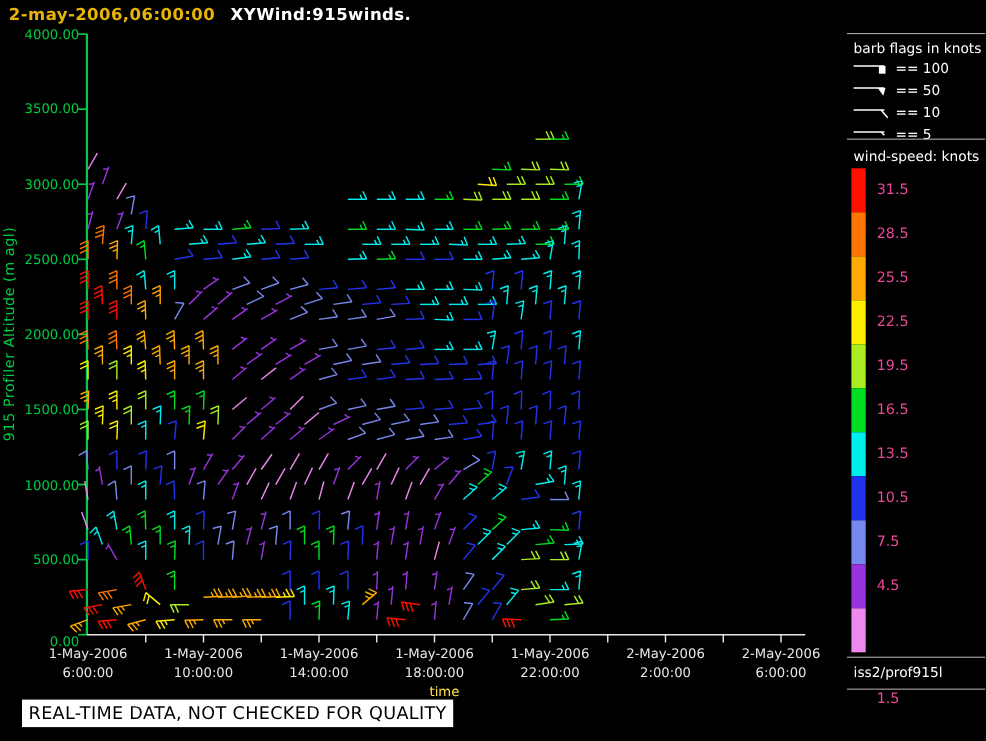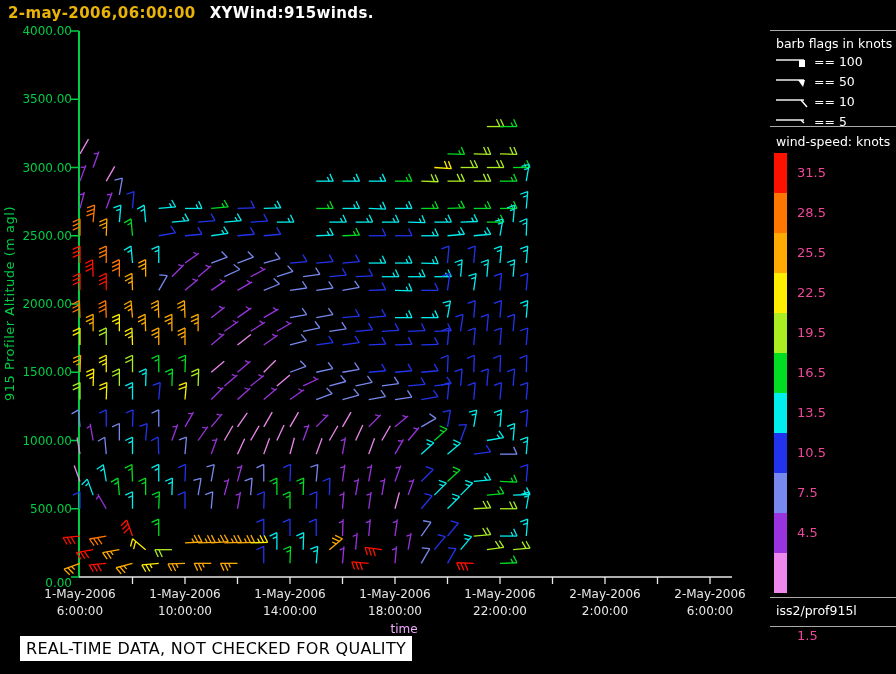--- a/index.html
+++ b/index.html
@@ -5,21 +5,21 @@
   html,body{margin:0;padding:0;background:#000;}
   .screen{position:relative;width:896px;height:674px;background:#000;overflow:hidden;
           font-family:"DejaVu Sans","Liberation Sans",sans-serif;}
   .hdr{position:absolute;top:4px;left:8px;font-size:15px;font-weight:700;letter-spacing:.4px;white-space:nowrap;}
   .hdr .dt{color:#eab308;}
   .hdr .ttl{color:#ffffff;margin-left:14px;}
   .yaxis-title{position:absolute;left:-129px;top:296px;width:276px;text-align:center;
      transform:rotate(-90deg);color:#00cc44;font-size:13px;letter-spacing:.5px;}
   .ylab{position:absolute;width:66px;text-align:right;color:#00cc44;font-size:12px;}
   .xlab{position:absolute;width:90px;text-align:center;color:#e8e8e8;font-size:12px;line-height:17px;}
-  .xaxis-name{position:absolute;top:622px;left:359px;width:90px;text-align:center;color:#f0abfc;font-size:12px;}
+  .xaxis-name{position:absolute;top:622px;left:359px;width:90px;text-align:center;color:#fde047;font-size:12px;}
   .banner{position:absolute;left:20px;top:636px;background:#ffffff;color:#000;
      font-size:16px;padding:3px 6px 3px 6px;letter-spacing:.3px;white-space:nowrap;}
   .legend{position:absolute;left:770px;top:0;width:126px;height:674px;color:#fff;text-decoration:underline;}
   .lg-line{position:absolute;left:0;width:126px;border-top:1px solid #aaa;height:0;}
   .lg-text{position:absolute;left:6px;font-size:12.5px;white-space:nowrap;color:#fff;}
   .lg-row{position:absolute;left:4px;height:18px;display:flex;align-items:center;}
   .lg-row svg{margin-right:4px;}
   .lg-row .lab{font-size:12.5px;color:#fff;}
   .cb-block{position:absolute;left:4px;width:13px;height:40px;}
   .cb-lab{position:absolute;left:27px;font-size:13px;color:#ec4899;}

